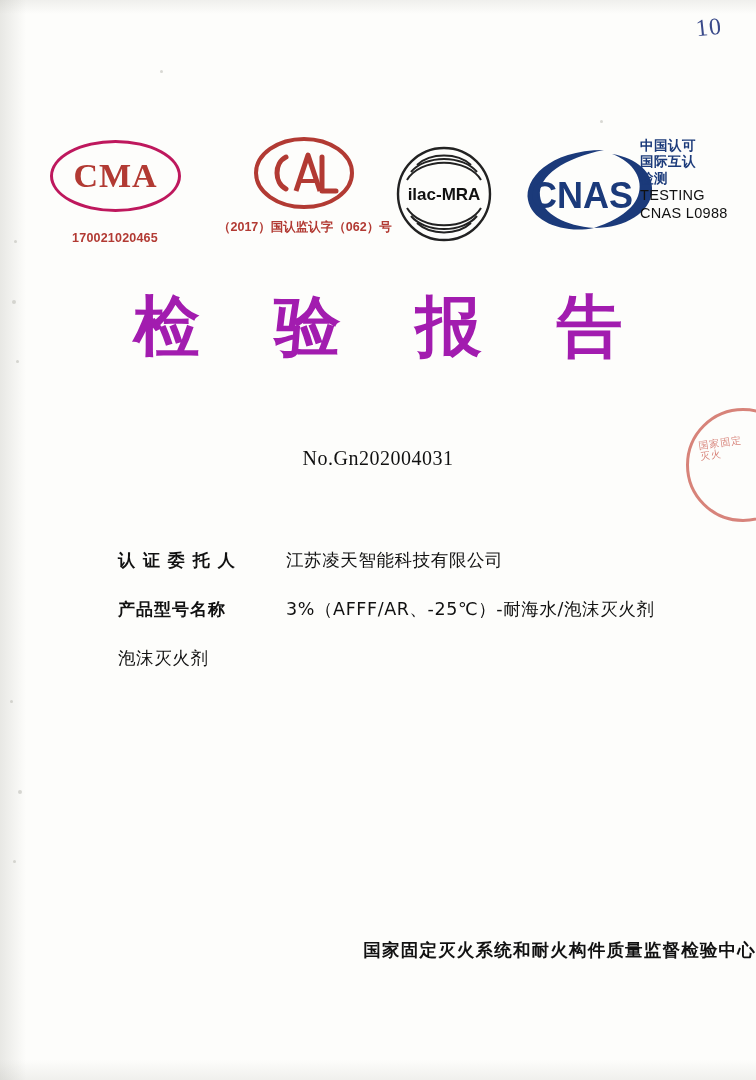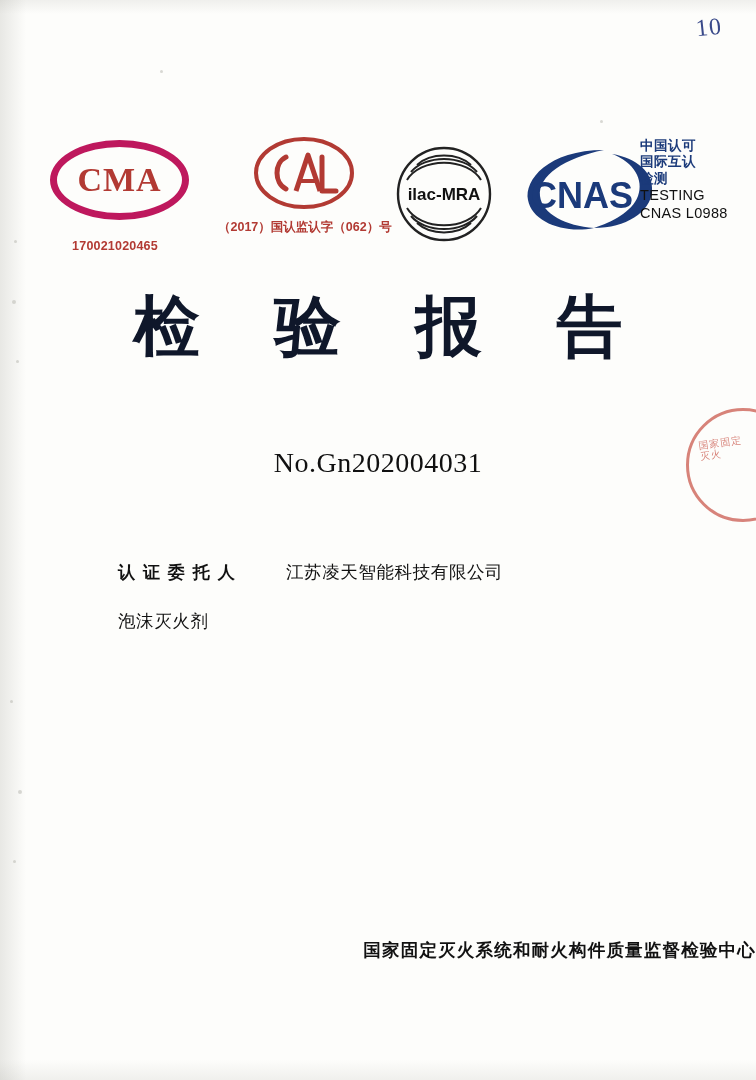--- a/index.html
+++ b/index.html
@@ -70,21 +70,21 @@
   .cma {
     position: absolute;
     left: 10px;
     top: 8px;
     width: 130px;
     text-align: center;
   }
   .cma-mark {
     width: 125px;
     height: 66px;
-    border: 7px solid #be185d;
+    border: 3px solid #be185d;
     border-radius: 50% / 50%;
     position: relative;
     margin: 0 auto;
   }
   .cma-mark .cma-text {
     position: absolute;
     inset: 0;
     display: flex;
     align-items: center;
     justify-content: center;
@@ -169,47 +169,46 @@
     position: absolute;
     top: 282px;
     left: 0;
     right: 0;
     text-align: center;
     font-family: "DejaVu Sans", sans-serif;
     font-weight: bold;
     font-size: 66px;
     letter-spacing: 26px;
     text-indent: 26px;
-    color: #0f172a;
+    color: #a21caf;
   }
 
   .doc-number {
     position: absolute;
     top: 447px;
     left: 0;
     right: 0;
     text-align: center;
     font-family: "Liberation Serif", serif;
-    font-size: 28px;
+    font-size: 20px;
     color: #111;
     letter-spacing: 0.5px;
   }
 
   
   .fields {
     position: absolute;
     top: 548px;
     left: 118px;
     right: 40px;
   }
   .field-row {
     display: flex;
     align-items: baseline;
     margin-bottom: 25px;
-    margin-top: 12px;
   }
   .field-label {
     width: 168px;
     flex: 0 0 168px;
     font-family: "DejaVu Sans", sans-serif;
     font-size: 17px;
     font-weight: bold;
     color: #111;
     letter-spacing: 1px;
   }
@@ -347,20 +346,24 @@
     <div class="seal-inner">国家固定灭火</div>
   </div>
 
   <div class="fields">
 
     <div class="field-row">
       <div class="field-label">认 证 委 托 人</div>
       <div class="field-value">江苏凌天智能科技有限公司</div>
     </div>
 
+    <div class="field-row">
+      <div class="field-label">产品型号名称</div>
+      <div class="field-value">3%（AFFF/AR、-25℃）-耐海水/泡沫灭火剂</div>
+    </div>
 
     <div class="field-row">
       <div class="field-value">泡沫灭火剂</div>
     </div>
 
   </div>
 
   <div class="footer-org">国家固定灭火系统和耐火构件质量监督检验中心</div>
 
 </div>

